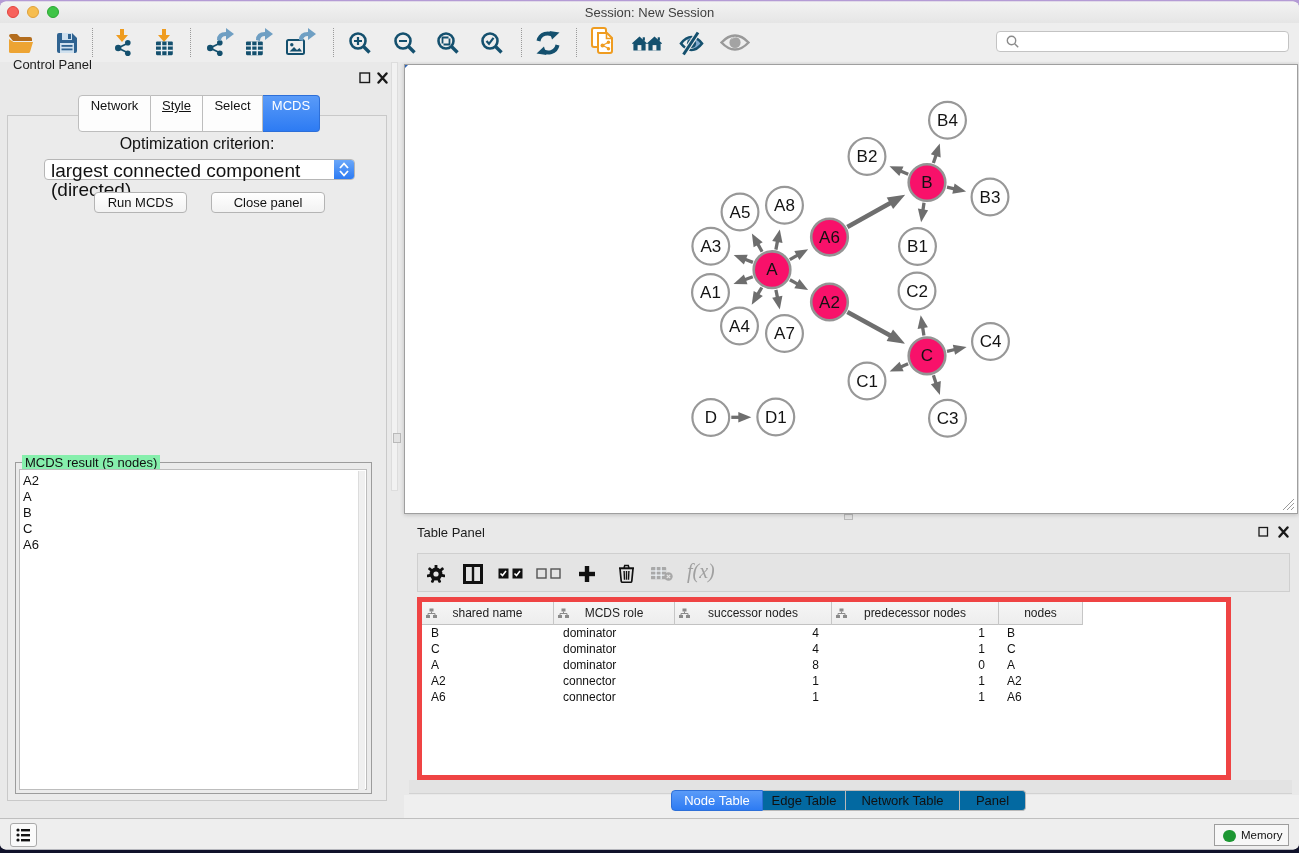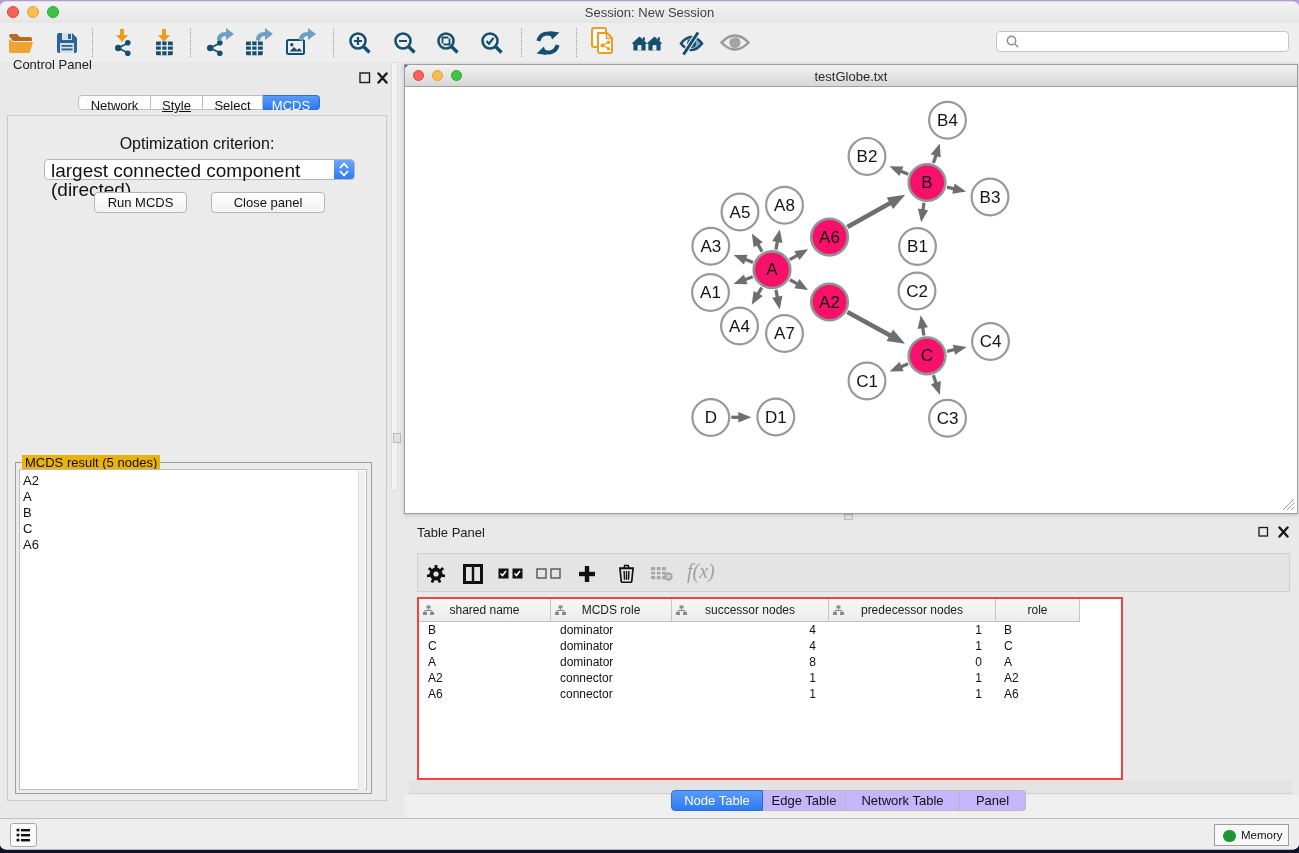--- a/index.html
+++ b/index.html
@@ -25,49 +25,49 @@
 .tsep { position:absolute; top:5px; height:29px; width:0; border-left:1px dotted #9a9a9a; }
 .ticon { position:absolute; top:0; }
 .searchbox { position:absolute; left:996px; top:8px; width:293px; height:21px; background:#fff;
   border:1px solid #c3c3c3; border-radius:4px; }
 
 
 .cp-title { position:absolute; left:13px; top:57px; font-size:13px; color:#1c1c1c; }
 .cp-body { position:absolute; left:7px; top:115px; width:380px; height:686px;
   border:1px solid #c9c9c9; background:#ebebeb; }
 .tabrow { position:absolute; display:flex; }
-.tab { height:15px; line-height:20px; font-size:13px; color:#111; background:#fdfdfd;
+.tab { height:37px; line-height:20px; font-size:13px; color:#111; background:#fdfdfd;
   border:1px solid #bdbdbd; border-left:none; padding:0 14px; text-align:center; }
 .tab.first { border-left:1px solid #bdbdbd; border-radius:4px 0 0 4px; }
 .tab.last { border-radius:0 4px 4px 0; }
 .tab.sel { background:linear-gradient(#5a9bf8,#2d7bf3); color:#fff; border-color:#2d6fd8; }
 .btn { position:absolute; height:21px; background:linear-gradient(#ffffff,#f2f2f2); border:1px solid #b4b4b4;
   border-radius:4px; font-size:13px; color:#111; text-align:center; line-height:19px; }
 
 
 .gwin { position:absolute; left:404px; top:64px; width:894px; height:450px;
   border:1px solid #9f9f9f; background:#fff; box-shadow:0 1px 4px rgba(0,0,0,0.18); overflow:hidden; }
 .gtitle { position:absolute; left:0; top:0; width:100%; height:22px;
   background:linear-gradient(#f2f2f2,#d7d7d7); border-bottom:1px solid #9f9f9f; }
 .gtl { position:absolute; top:4.5px; width:11px; height:11px; border-radius:50%; }
 .gtitle .title { position:absolute; top:4px; left:0; width:100%; text-align:center; font-size:13px; color:#2b2b2b; }
 
 
 .tp-toolbar { position:absolute; left:417px; top:553px; width:873px; height:39px;
   background:#e4e4e4; border:1px solid #cfcfcf; }
-.dtable { position:absolute; left:417px; top:597px; width:706px; height:183px;
-  background:#fff; border:2px solid #ef4444; font-size:12px; color:#111; }
+.dtable { position:absolute; left:417px; top:597px; width:814px; height:183px;
+  background:#fff; border:5px solid #ef4444; font-size:12px; color:#111; }
 .thead { position:absolute; top:0; left:0; height:23px; background:linear-gradient(#f6f6f6,#ededed); border-bottom:1px solid #c2c2c2; }
 .thcell { position:absolute; top:0; height:23px; border-right:1px solid #c6c6c6; text-align:center;
   font-size:12px; color:#222; line-height:22px; }
 .trow { position:absolute; left:0; height:16px; line-height:16px; }
 .tcell { position:absolute; top:0; height:16px; }
 
 
-.btab { height:21px; line-height:20px; font-size:13px; color:#111; background:#c4b5fd;
+.btab { height:21px; line-height:20px; font-size:13px; color:#111; background:#0369a1;
   border:1px solid #b9b9b9; border-left:none; text-align:center; position:absolute; top:790px; }
 
 
 .statusbar { position:absolute; left:0; top:818px; width:1299px; height:31.5px;
   background:#eeeeee; border-top:1px solid #bfbfbf; }
 </style>
 </head>
 <body>
 <div class="screen">
 <div class="app">
@@ -257,37 +257,31 @@
       <svg width="20" height="19" viewBox="0 0 20 19">
         <path d="M6 8 L10 3.5 L14 8" fill="none" stroke="#fff" stroke-width="1.8"></path>
         <path d="M6 11 L10 15.5 L14 11" fill="none" stroke="#fff" stroke-width="1.8"></path>
       </svg>
     </div>
   </div>
   <div class="btn" style="left:94px;top:192px;width:93px;">Run MCDS</div>
   <div class="btn" style="left:211px;top:192px;width:114px;">Close panel</div>
 
   <div class="abs" style="left:15px;top:462px;width:357px;height:332px;border:1px solid #9c9c9c;"></div>
-  <div class="abs" style="left:22px;top:455px;background:#eab308;padding:0 3px;font-size:13px;color:#111;">MCDS result (5 nodes)</div>
+  <div class="abs" style="left:22px;top:455px;background:#86efac;padding:0 3px;font-size:13px;color:#111;">MCDS result (5 nodes)</div>
   <div class="abs" style="left:19px;top:469px;width:348px;height:321px;background:#fff;border:1px solid #bdbdbd;">
     <div style="position:absolute;left:3px;top:3px;font-size:13px;color:#111;line-height:16px;">A2<br>A<br>B<br>C<br>A6</div>
     <div style="position:absolute;right:1px;top:1px;width:7px;height:319px;background:#f0f0f0;border-left:1px solid #dcdcdc;"></div>
   </div>
 
   <div class="abs" style="left:391px;top:62px;width:7px;height:429px;background:#f2f2f2;border:1px solid #dddddd;"></div>
   <div class="abs" style="left:393px;top:433px;width:8px;height:10px;background:#e2e2e2;border:1px solid #b9b9b9;"></div>
   <div class="abs" style="left:844px;top:513.5px;width:9px;height:6px;background:#e2e2e2;border:1px solid #b9b9b9;"></div>
 
   <div class="gwin">
-    <div class="gtitle">
-      <div class="gtl light-red" style="left:8px;"></div>
-      <div class="gtl light-yellow" style="left:27px;"></div>
-      <div class="gtl light-green" style="left:46px;"></div>
-      <div class="title">testGlobe.txt</div>
-    </div>
     <svg style="position:absolute;left:-1px;top:-1px;" width="5" height="5" viewBox="0 0 5 5">
           <path d="M0 0 L5 0 L0 5 Z" fill="#2e64b5"></path>
         </svg>
     <svg id="graphsvg" style="position:absolute;left:-405px;top:-65px;" width="1299" height="853" viewBox="0 0 1299 853" font-family="Liberation Sans, sans-serif">
 <line x1="762.1" y1="251.8" x2="757.7" y2="243.9" stroke="#6e6e6e" stroke-width="3.3"></line>
 <polygon points="751.9,233.4 762.7,242.3 753.6,247.3" fill="#6e6e6e"></polygon>
 <line x1="775.9" y1="249.6" x2="777.5" y2="241.1" stroke="#6e6e6e" stroke-width="3.3"></line>
 <polygon points="779.8,229.4 782.5,243.1 772.2,241.1" fill="#6e6e6e"></polygon>
 <line x1="752.9" y1="262.4" x2="744.9" y2="259.3" stroke="#6e6e6e" stroke-width="3.3"></line>
 <polygon points="733.7,255.0 747.7,254.8 743.9,264.5" fill="#6e6e6e"></polygon>
@@ -469,21 +463,21 @@
               </g>
             </svg>successor nodes</div>
       <div class="thcell" style="left:410px;width:167px;"><svg width="11" height="11" viewBox="0 0 11 11" style="position:absolute;left:4px;top:6px;">
               <g fill="#8a8a8a">
                 <rect x="3.5" y="0.5" width="4" height="3"></rect>
                 <rect x="0" y="7" width="4" height="3"></rect>
                 <rect x="7" y="7" width="4" height="3"></rect>
                 <path d="M5.5 3.5 L5.5 5.5 M2 7 L2 5.5 L9 5.5 L9 7" stroke="#8a8a8a" stroke-width="1" fill="none"></path>
               </g>
             </svg>predecessor nodes</div>
-      <div class="thcell" style="left:577px;width:84px;">role</div>
+      <div class="thcell" style="left:577px;width:84px;">nodes</div>
     </div>
     <div class="trow" style="top:23px;width:874px;">
           <div class="tcell" style="left:9px;">B</div>
           <div class="tcell" style="left:141px;">dominator</div>
           <div class="tcell" style="left:252px;width:145px;text-align:right;">4</div>
           <div class="tcell" style="left:409px;width:154px;text-align:right;">1</div>
           <div class="tcell" style="left:585px;">B</div>
         </div>
 <div class="trow" style="top:39px;width:874px;">
           <div class="tcell" style="left:9px;">C</div>

